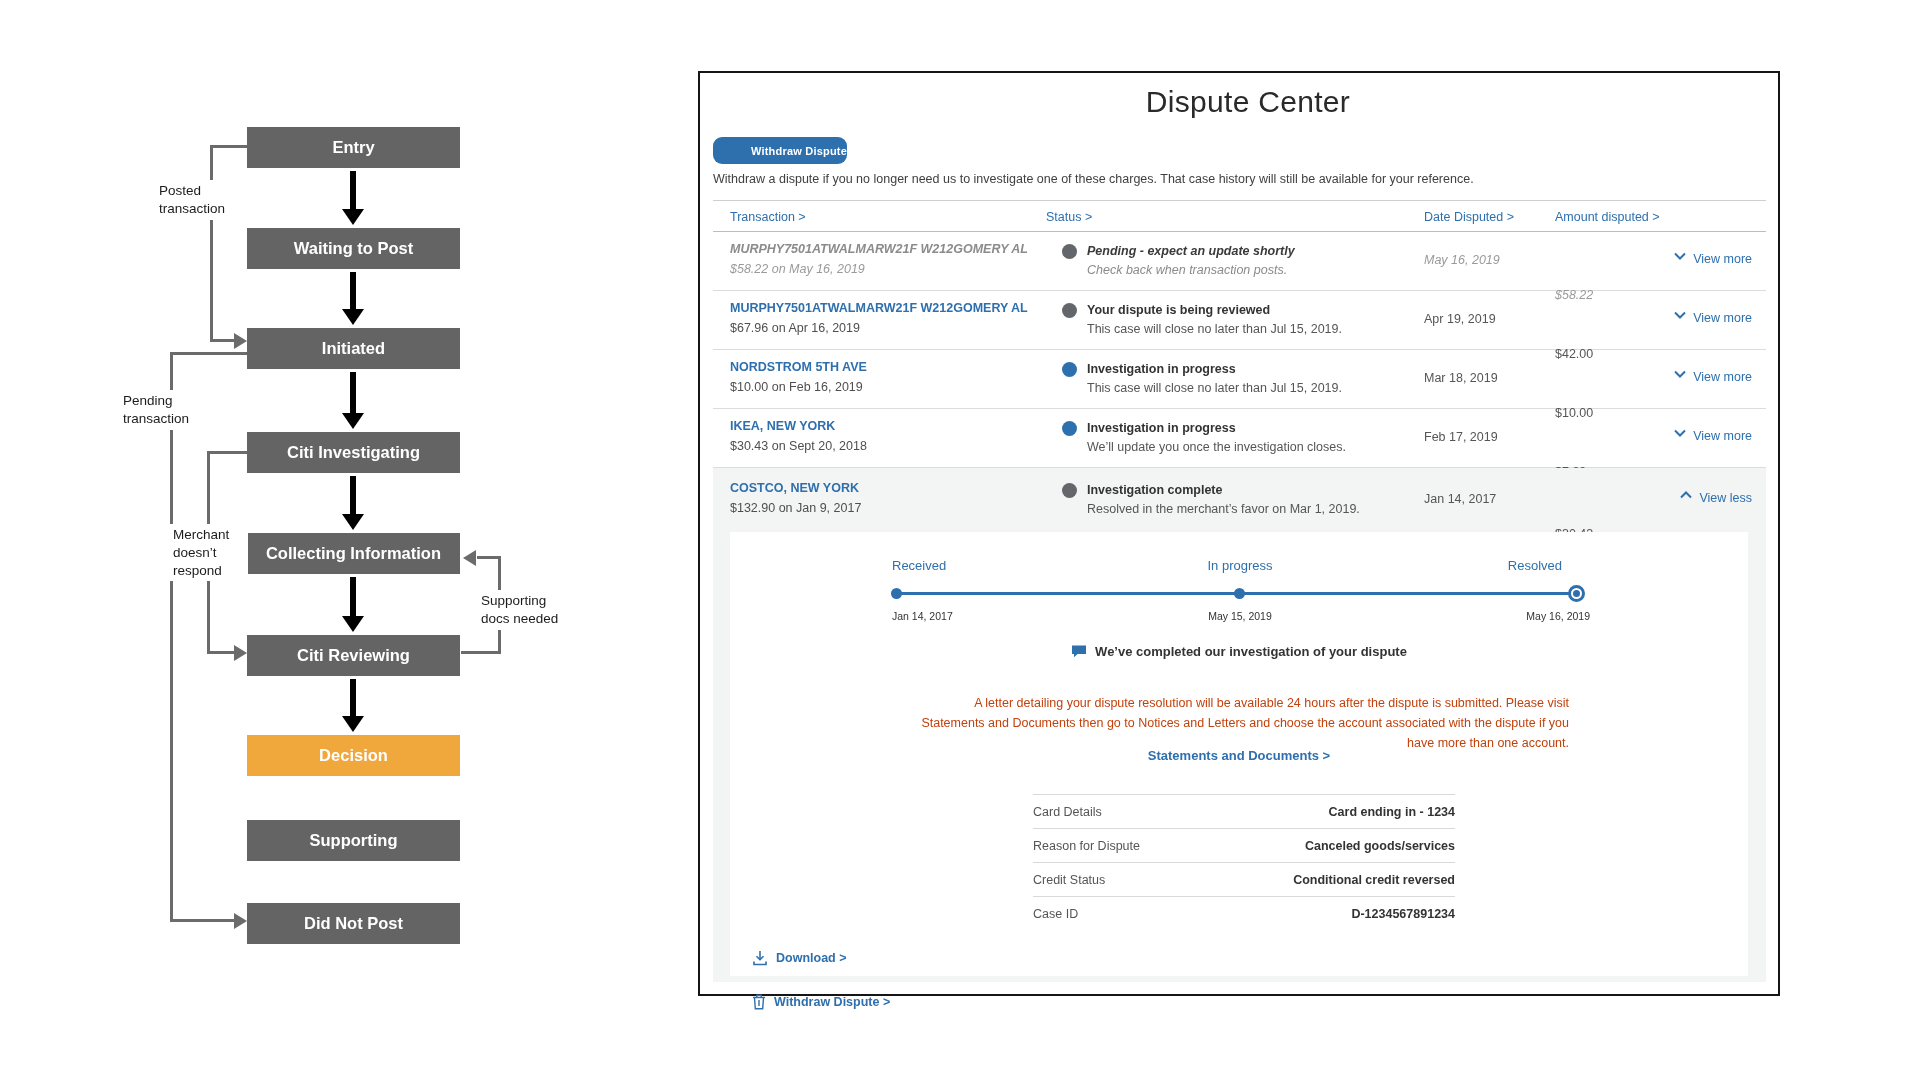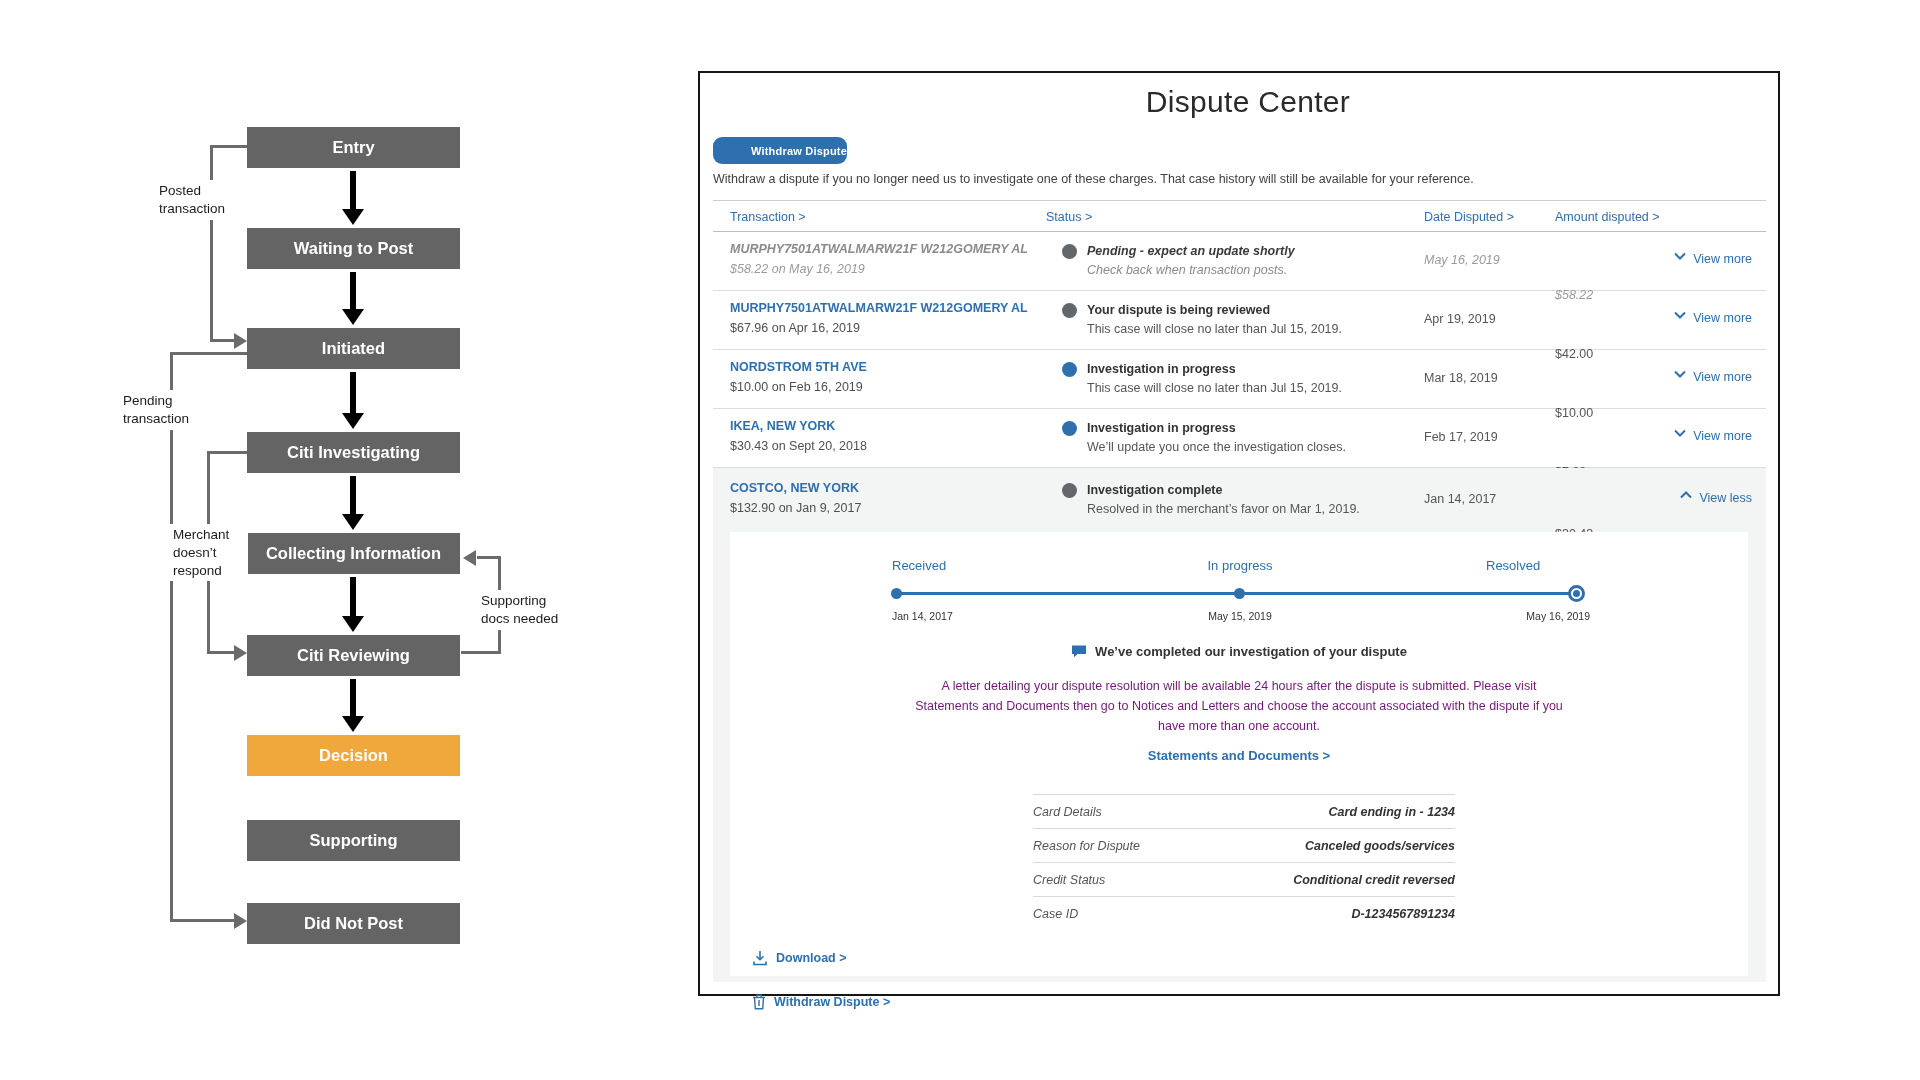--- a/index.html
+++ b/index.html
@@ -69,42 +69,42 @@
   .row--summary .c-name{top:13px} .row--summary .c-sub{top:33px}
   .row--summary .dot{top:15px} .row--summary .c-stitle{top:15px} .row--summary .c-ssub{top:34px}
   .row--summary .c-date{top:24px} .row--summary .c-amount{top:24px} .row--summary .c-view{top:23px}
 
   .expanded { position:relative; left:0; width:1053px; height:450px; background:#f3f4f4;
         padding:0 18px 6px 17px; margin-left:0; }
   .card { position:relative; width:1018px; height:444px; background:#fff; }
 
   
   .tl-label { position:absolute; top:26px; font-size:13px; color:#2e6fad; }
-  .tl-l0{left:162px} .tl-l1{left:450px;width:120px;text-align:center} .tl-l2{left:756px;width:120px;}
+  .tl-l0{left:162px} .tl-l1{left:450px;width:120px;text-align:center} .tl-l2{left:712px;width:120px;text-align:right}
   .tl-track { position:absolute; left:167px; top:60px; width:680px; height:3px; background:#2e6fad; }
   .tl-dot { position:absolute; width:11px; height:11px; border-radius:50%; background:#2e6fad; top:56px; }
   .tl-d0{left:161px} .tl-d1{left:504px}
   .tl-ring { position:absolute; left:838px; top:53px; width:17px; height:17px; border:3px solid #2e6fad;
         border-radius:50%; background:#fff; }
   .tl-ring-dot { position:absolute; left:843px; top:58px; width:7px; height:7px; border-radius:50%; background:#2e6fad; }
   .tl-date { position:absolute; top:78px; font-size:10.5px; color:#333; }
   .tl-t0{left:162px} .tl-t1{left:450px;width:120px;text-align:center} .tl-t2{left:740px;width:120px;text-align:right}
 
   
   .msg-head { position:absolute; top:112px; left:0; width:100%; display:flex; justify-content:center;
         align-items:center; gap:8px; font-size:13px; font-weight:bold; color:#333; }
-  .msg-body { position:absolute; top:144px; left:50%; transform:translateX(-50%); width:660px;
-        text-align:center; font-size:12.5px; color:#701a75; line-height:1.6; }
+  .msg-body { position:absolute; top:161px; left:50%; transform:translateX(-50%); width:660px;
+        text-align:right; font-size:12.5px; color:#c2410c; line-height:1.6; }
   .msg-link { position:absolute; top:216px; left:0; width:100%; text-align:center;
         font-size:13px; font-weight:bold; color:#2e6fad; text-decoration:none; cursor:pointer; display:block; }
 
   
   .details { position:absolute; left:303px; top:262px; width:422px; }
   .drow { display:flex; justify-content:space-between; align-items:center; height:34px;
-        border-top:1px solid #d9d9d9;font-style:italic; }
+        border-top:1px solid #d9d9d9; }
   .drow .dl { font-size:12.5px; color:#555; }
   .drow .dv { font-size:12.5px; font-weight:bold; color:#333; }
 
   
   .actions { position:absolute; top:418px; left:0; width:100%; display:flex; justify-content:center;
         gap:28px; transform:translateX(22px);flex-direction:column; }
   .action { display:flex; align-items:center; gap:8px; font-size:12.5px; font-weight:bold;
         color:#2e6fad; text-decoration:none; cursor:pointer; }
 </style>
 </head>

